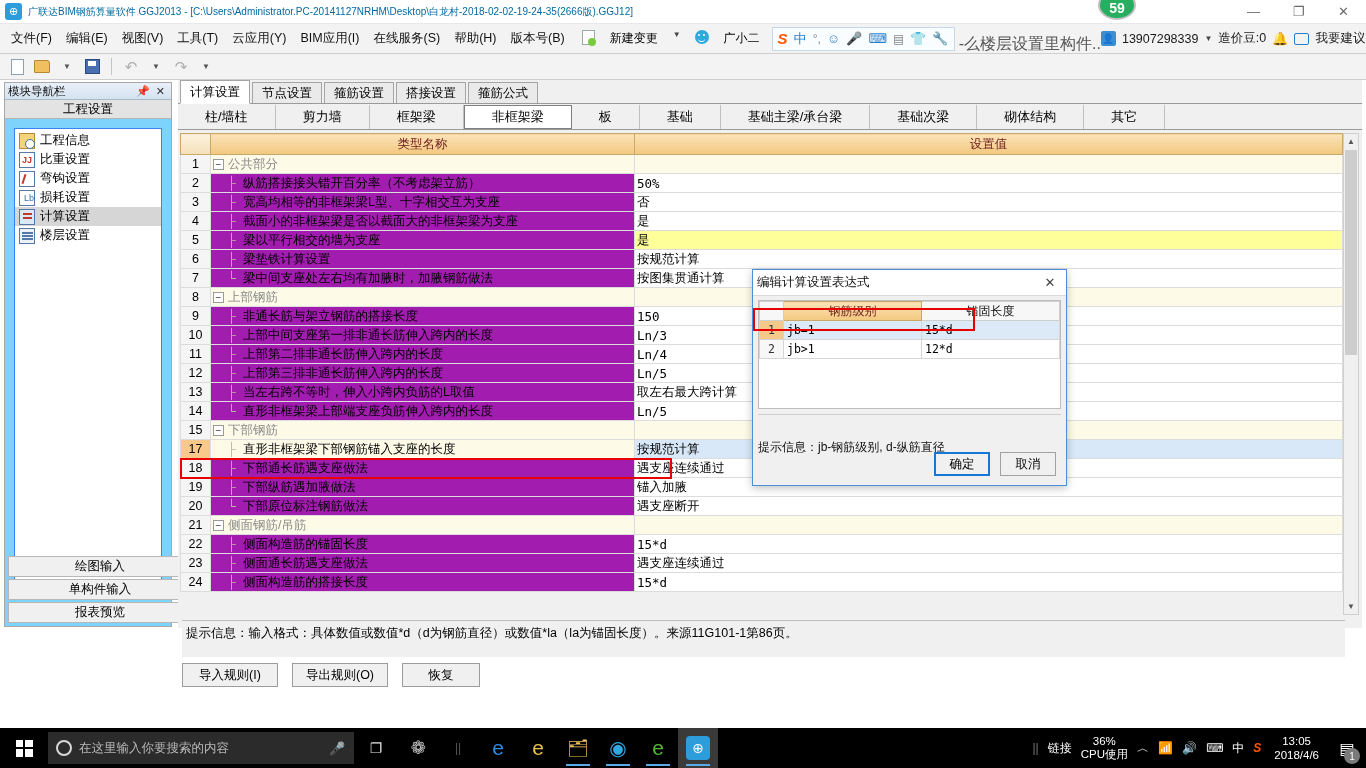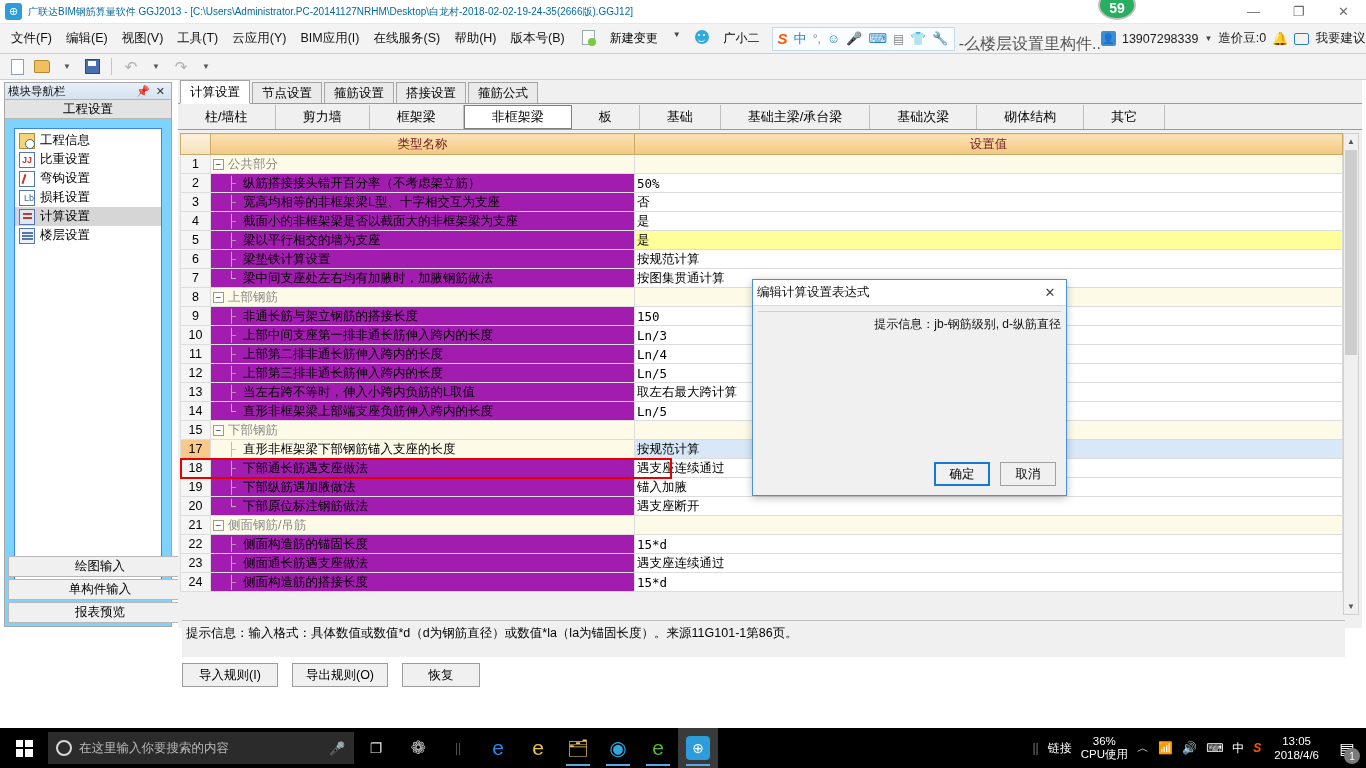--- a/index.html
+++ b/index.html
@@ -153,38 +153,38 @@
   .vsb-arrow{ height:15px; display:flex;align-items:center;justify-content:center;font-size:8px;color:#555;background:#f0f0f0 }
   .vsb-thumb{ position:absolute; left:1px; top:16px; width:12px; height:205px; background:#cdcdcd; }
   .hint{ position:absolute; left:2px; top:487px; width:1163px; height:37px; background:#f0f0f0;
          border-top:1px solid #bdbdbd; font-size:12.5px; color:#000; padding:4px 4px; }
   .btnrow{ position:absolute; left:2px; top:527px; width:1163px; height:30px; display:flex; gap:14px; align-items:center; }
   .gbtn{ height:24px; min-width:96px; padding:0 12px; background:#f0f0f0; border:1px solid #9c9c9c;
          display:flex;align-items:center;justify-content:center;font-size:12.5px;color:#000 }
 
   
   .dlg{
-    position:absolute; left:752px; top:279px; width:315px; height:217px;
+    position:absolute; left:752px; top:269px; width:315px; height:217px;
     background:#f0f0f0; border:1px solid #4a90d9; box-shadow:0 2px 8px rgba(0,0,0,.25); z-index:10;
   }
   .dlg-tb{ height:26px; background:#fff; border-bottom:1px solid #d9d9d9; display:flex; align-items:center; padding:0 4px;}
   .dlg-title{ font-size:12.5px;color:#111; }
   .dlg-x{ margin-left:auto; width:24px;height:20px;display:flex;align-items:center;justify-content:center;color:#444;font-size:13px }
   .dlg-grid{ margin:4px 5px 0 5px; background:#fff; border:1px solid #bdbdbd; height:109px; overflow:hidden;}
   table.dg{ border-collapse:collapse; width:100%; table-layout:fixed; }
   table.dg th{ height:19px; font-size:12px; font-weight:normal; border:1px solid #c9a96a; }
   table.dg th.k1{ background:linear-gradient(#fbe3b8,#f3c87e); color:#6d1b1b; width:138px;}
   table.dg th.k2{ background:#f7f7f7; border:1px solid #cfcfcf; color:#111; }
   table.dg th.kn{ width:24px; background:#f7f7f7; border:1px solid #cfcfcf; }
   table.dg td{ height:19px; font-size:11.5px; border:1px solid #d5d5d5; padding:0 3px;
                font-family:"DejaVu Sans Mono","Liberation Mono",monospace; }
   td.dnum{ width:24px;text-align:center;background:#f7f7f7;color:#333 }
   tr.dsel td.dnum{ background:#f5c98a }
   tr.dsel td{ background:#dceaf7 }
-  .dlg-hintbox{ margin:5px 5px 0 5px; height:28px; border-top:1px solid #cfcfcf; padding-top:4px; font-size:12px; color:#111;text-align:right;}
+  .dlg-hintbox{ margin:5px 5px 0 5px; height:28px; border-top:1px solid #cfcfcf; padding-top:24px; font-size:12px; color:#111;}
   .dlg-btns{ position:absolute; right:10px; bottom:9px; display:flex; gap:10px; }
   .dbtn{ width:56px;height:24px;background:#f0f0f0;border:1px solid #a0a0a0;
          display:flex;align-items:center;justify-content:center;font-size:12.5px;color:#000 }
   .dbtn.primary{ border:2px solid #1478d4 }
 
   
   .taskbar{ position:absolute; left:0; bottom:0; width:1366px; height:40px; background:#000; display:flex; align-items:center;}
   .start{ width:48px;height:40px;display:flex;align-items:center;justify-content:center }
   .winlogo{ width:17px;height:17px;display:grid;grid-template-columns:1fr 1fr;grid-template-rows:1fr 1fr;gap:2px }
   .winlogo i{ background:#fff;display:block }
@@ -488,20 +488,44 @@
         <div class="gbtn" style="min-width:78px">恢复</div>
       </div>
     </div>
   </div>
 
   <div class="dlg">
     <div class="dlg-tb">
       <span class="dlg-title">编辑计算设置表达式</span>
       <span class="dlg-x">✕</span>
     </div>
+    <div class="dlg-grid">
+      <table class="dg">
+        <thead>
+          <tr>
+            <th class="kn"></th>
+            <th class="k1">钢筋级别</th>
+            <th class="k2">锚固长度</th>
+          </tr>
+        </thead>
+        <tbody id="dlg-body">
+            <tr class="dsel">
+              <td class="dnum">1</td>
+              <td>jb=1</td>
+              <td>15*d</td>
+            </tr>
+            <tr>
+              <td class="dnum">2</td>
+              <td>jb&gt;1</td>
+              <td>12*d</td>
+            </tr>
+          </tbody>
+      </table>
+      <div class="redbox" id="redbox-dlg" style="left: -0.5px; top: 37.5px; width: 222px; height: 23px;"></div>
+    </div>
     <div class="dlg-hintbox">提示信息：jb-钢筋级别, d-纵筋直径</div>
     <div class="dlg-btns">
       <div class="dbtn primary">确定</div>
       <div class="dbtn">取消</div>
     </div>
   </div>
 
   <div class="taskbar">
     <div class="start">
       <span class="winlogo">

